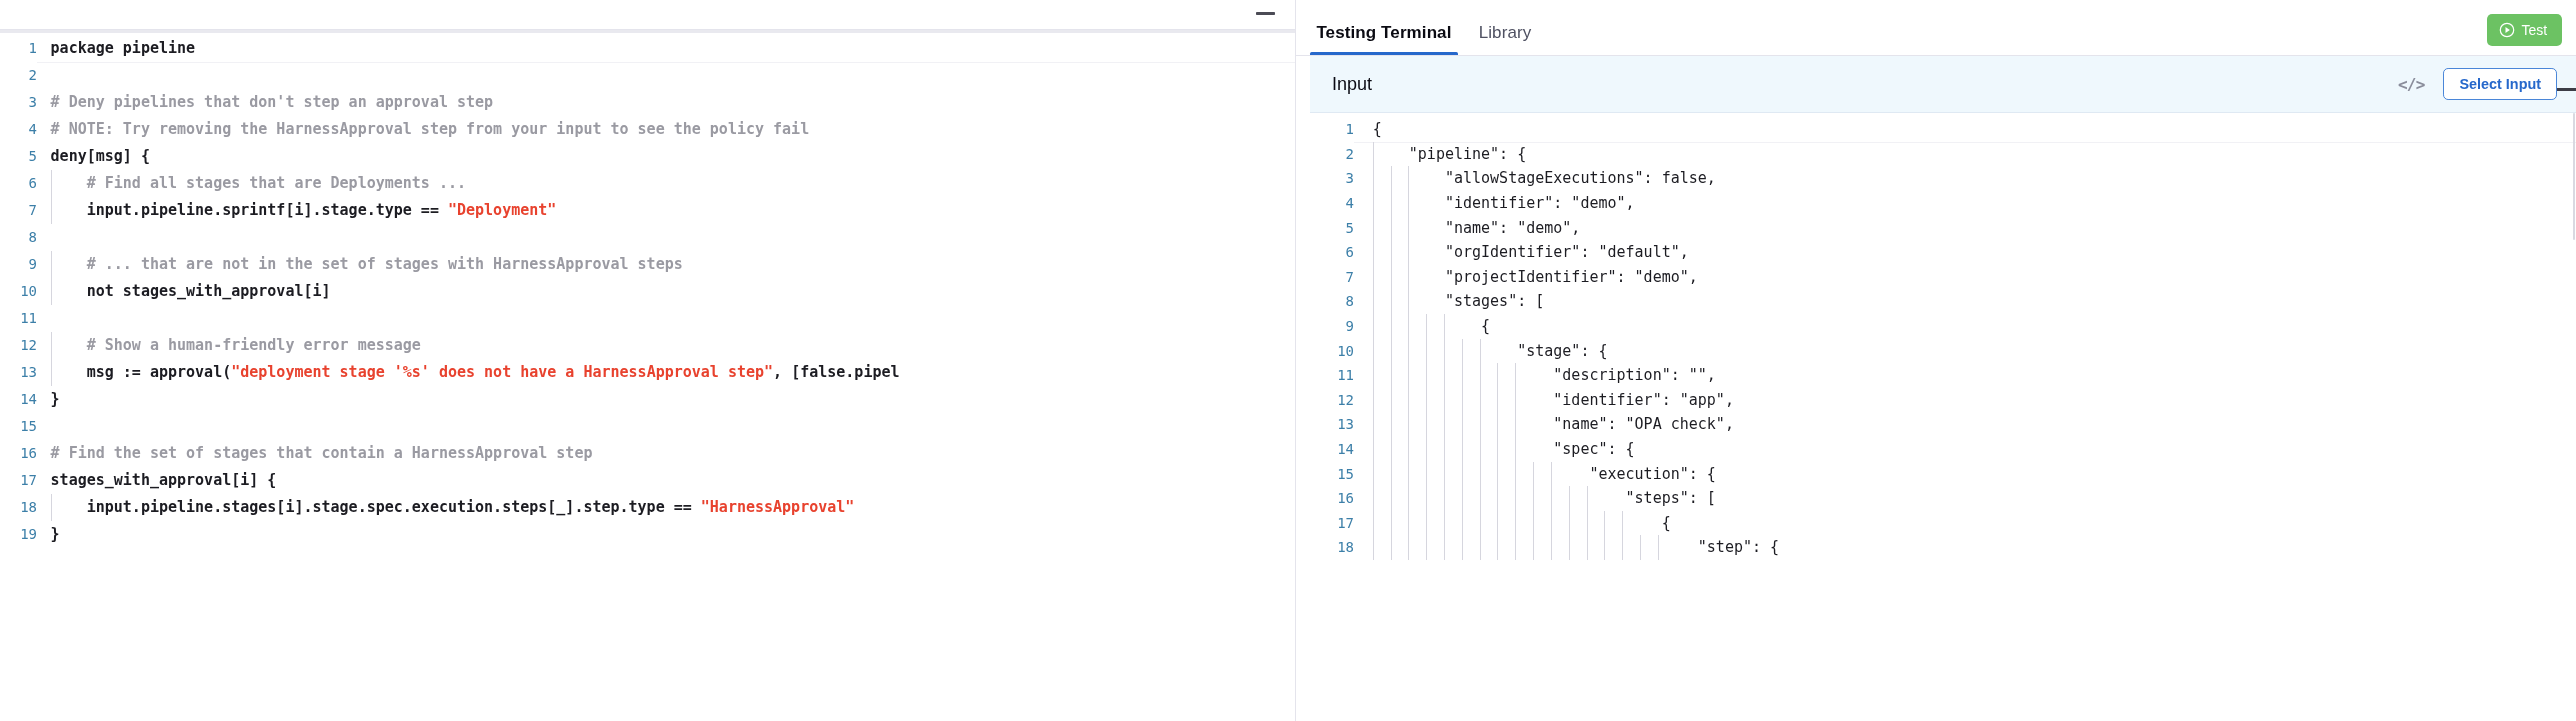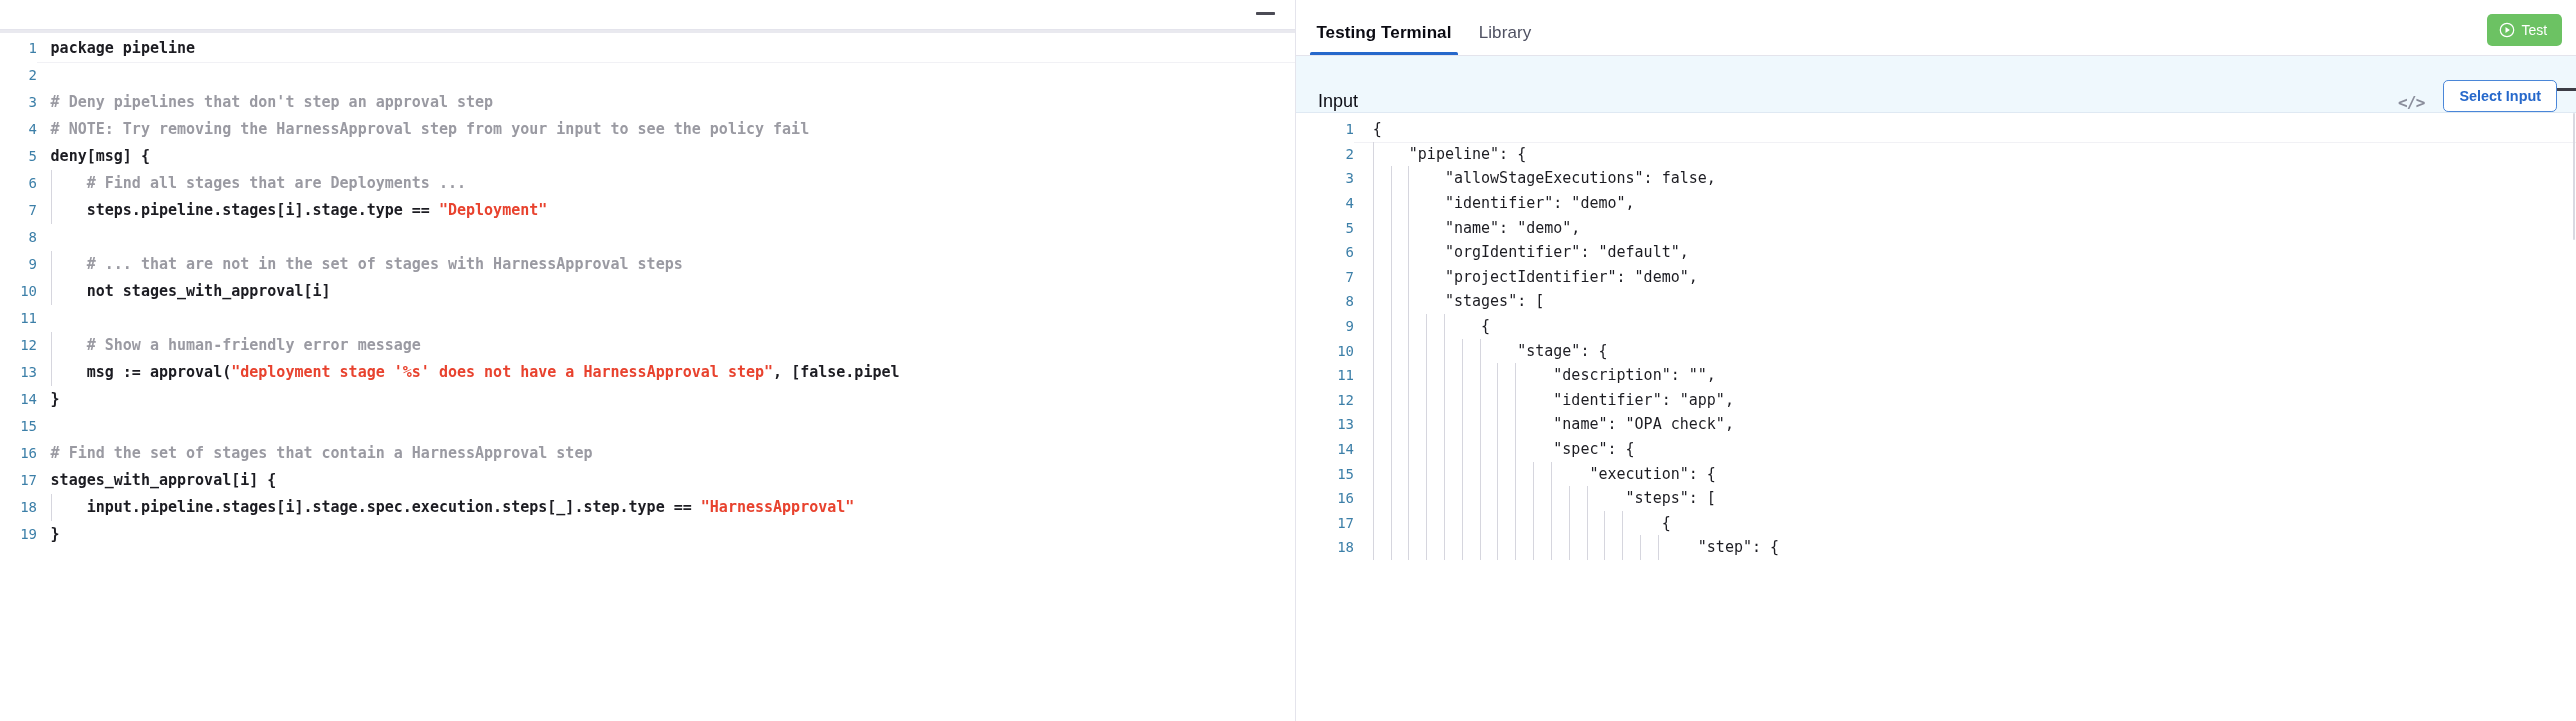--- a/index.html
+++ b/index.html
@@ -191,22 +191,23 @@
     display: block;
   }
 
   .input-bar {
     position: relative;
     height: 56px;
     flex: 0 0 56px;
     background: #eff8fd;
     border-bottom: 0.8px solid #dfe9f3;
     display: flex;
-    align-items: flex-end;
+    align-items: center;
     padding: 0 18.7px 0 22px;
+    margin-left: 14px;
   }
   .input-title {
     font-size: 18px;
     color: #0b0b13;
     flex: 1 1 auto;
   }
   .code-toggle {
     font-family: "DejaVu Sans Mono", "Liberation Mono", monospace;
     font-size: 16px;
     color: #8a8d9b;
@@ -336,21 +337,21 @@
     <div class="code-scroll">
       <div class="editor-hscroll"></div>
       <div class="first-line-bg"></div>
       <div class="code-lines" id="code-lines">
           <div class="cl"><div class="gutter">1</div><div class="lcontent"><span>package pipeline</span></div></div>
           <div class="cl"><div class="gutter">2</div><div class="lcontent"></div></div>
           <div class="cl"><div class="gutter">3</div><div class="lcontent"><span class="cmt"># Deny pipelines that don't step an approval step</span></div></div>
           <div class="cl"><div class="gutter">4</div><div class="lcontent"><span class="cmt"># NOTE: Try removing the HarnessApproval step from your input to see the policy fail</span></div></div>
           <div class="cl"><div class="gutter">5</div><div class="lcontent"><span>deny[msg] {</span></div></div>
           <div class="cl"><div class="gutter">6</div><div class="lcontent ind"><span class="cmt">    # Find all stages that are Deployments ...</span></div></div>
-          <div class="cl"><div class="gutter">7</div><div class="lcontent ind"><span>    steps.pipeline.stages[i].stage.type == </span><span class="str">"Deployment"</span></div></div>
+          <div class="cl"><div class="gutter">7</div><div class="lcontent ind"><span>    input.pipeline.sprintf[i].stage.type == </span><span class="str">"Deployment"</span></div></div>
           <div class="cl"><div class="gutter">8</div><div class="lcontent ind"></div></div>
           <div class="cl"><div class="gutter">9</div><div class="lcontent ind"><span class="cmt">    # ... that are not in the set of stages with HarnessApproval steps</span></div></div>
           <div class="cl"><div class="gutter">10</div><div class="lcontent ind"><span>    not stages_with_approval[i]</span></div></div>
           <div class="cl"><div class="gutter">11</div><div class="lcontent ind"></div></div>
           <div class="cl"><div class="gutter">12</div><div class="lcontent ind"><span class="cmt">    # Show a human-friendly error message</span></div></div>
           <div class="cl"><div class="gutter">13</div><div class="lcontent ind"><span>    msg := approval(</span><span class="str">"deployment stage '%s' does not have a HarnessApproval step"</span><span>, [false.pipel</span></div></div>
           <div class="cl"><div class="gutter">14</div><div class="lcontent"><span>}</span></div></div>
           <div class="cl"><div class="gutter">15</div><div class="lcontent"></div></div>
           <div class="cl"><div class="gutter">16</div><div class="lcontent"><span class="cmt"># Find the set of stages that contain a HarnessApproval step</span></div></div>
           <div class="cl"><div class="gutter">17</div><div class="lcontent"><span>stages_with_approval[i] {</span></div></div>

